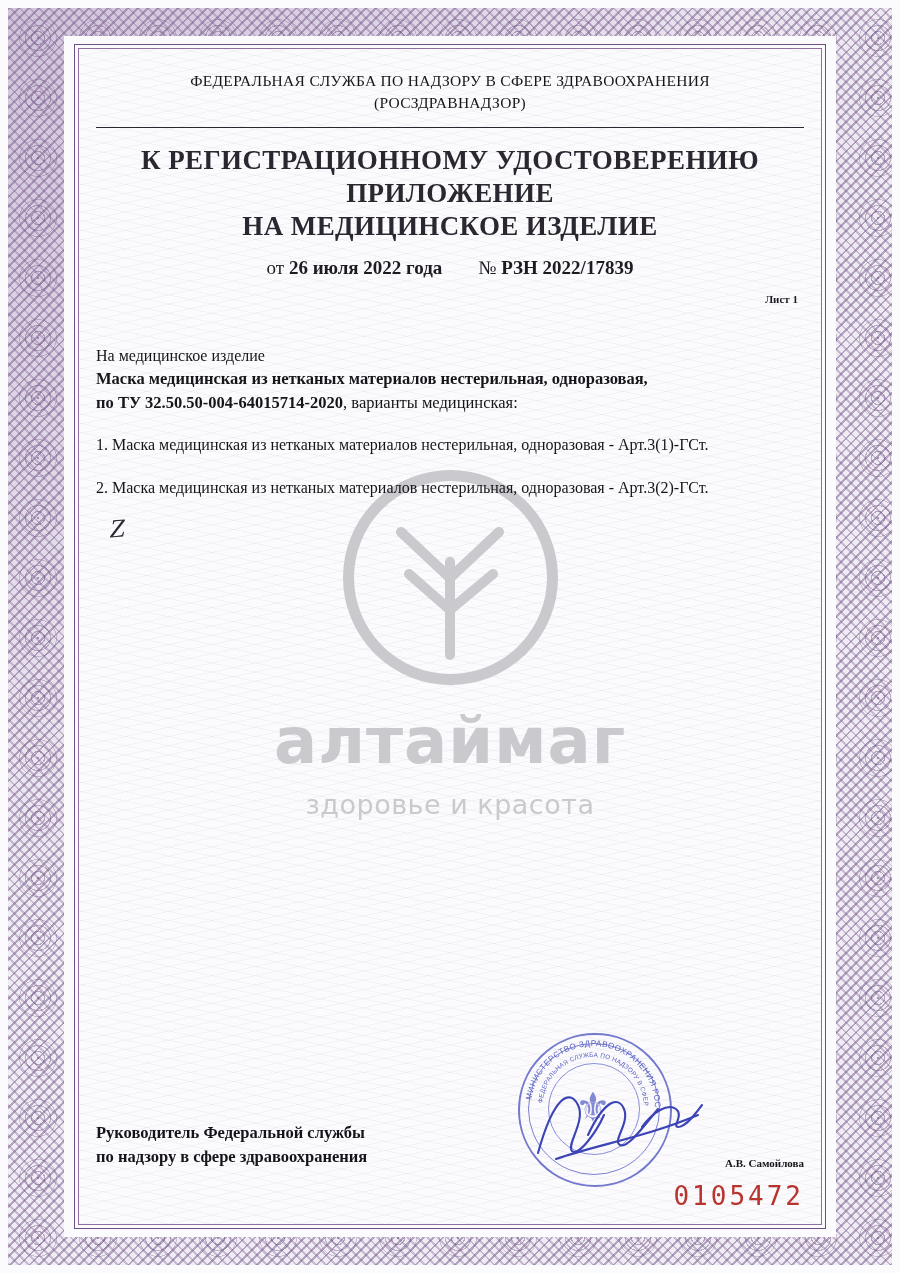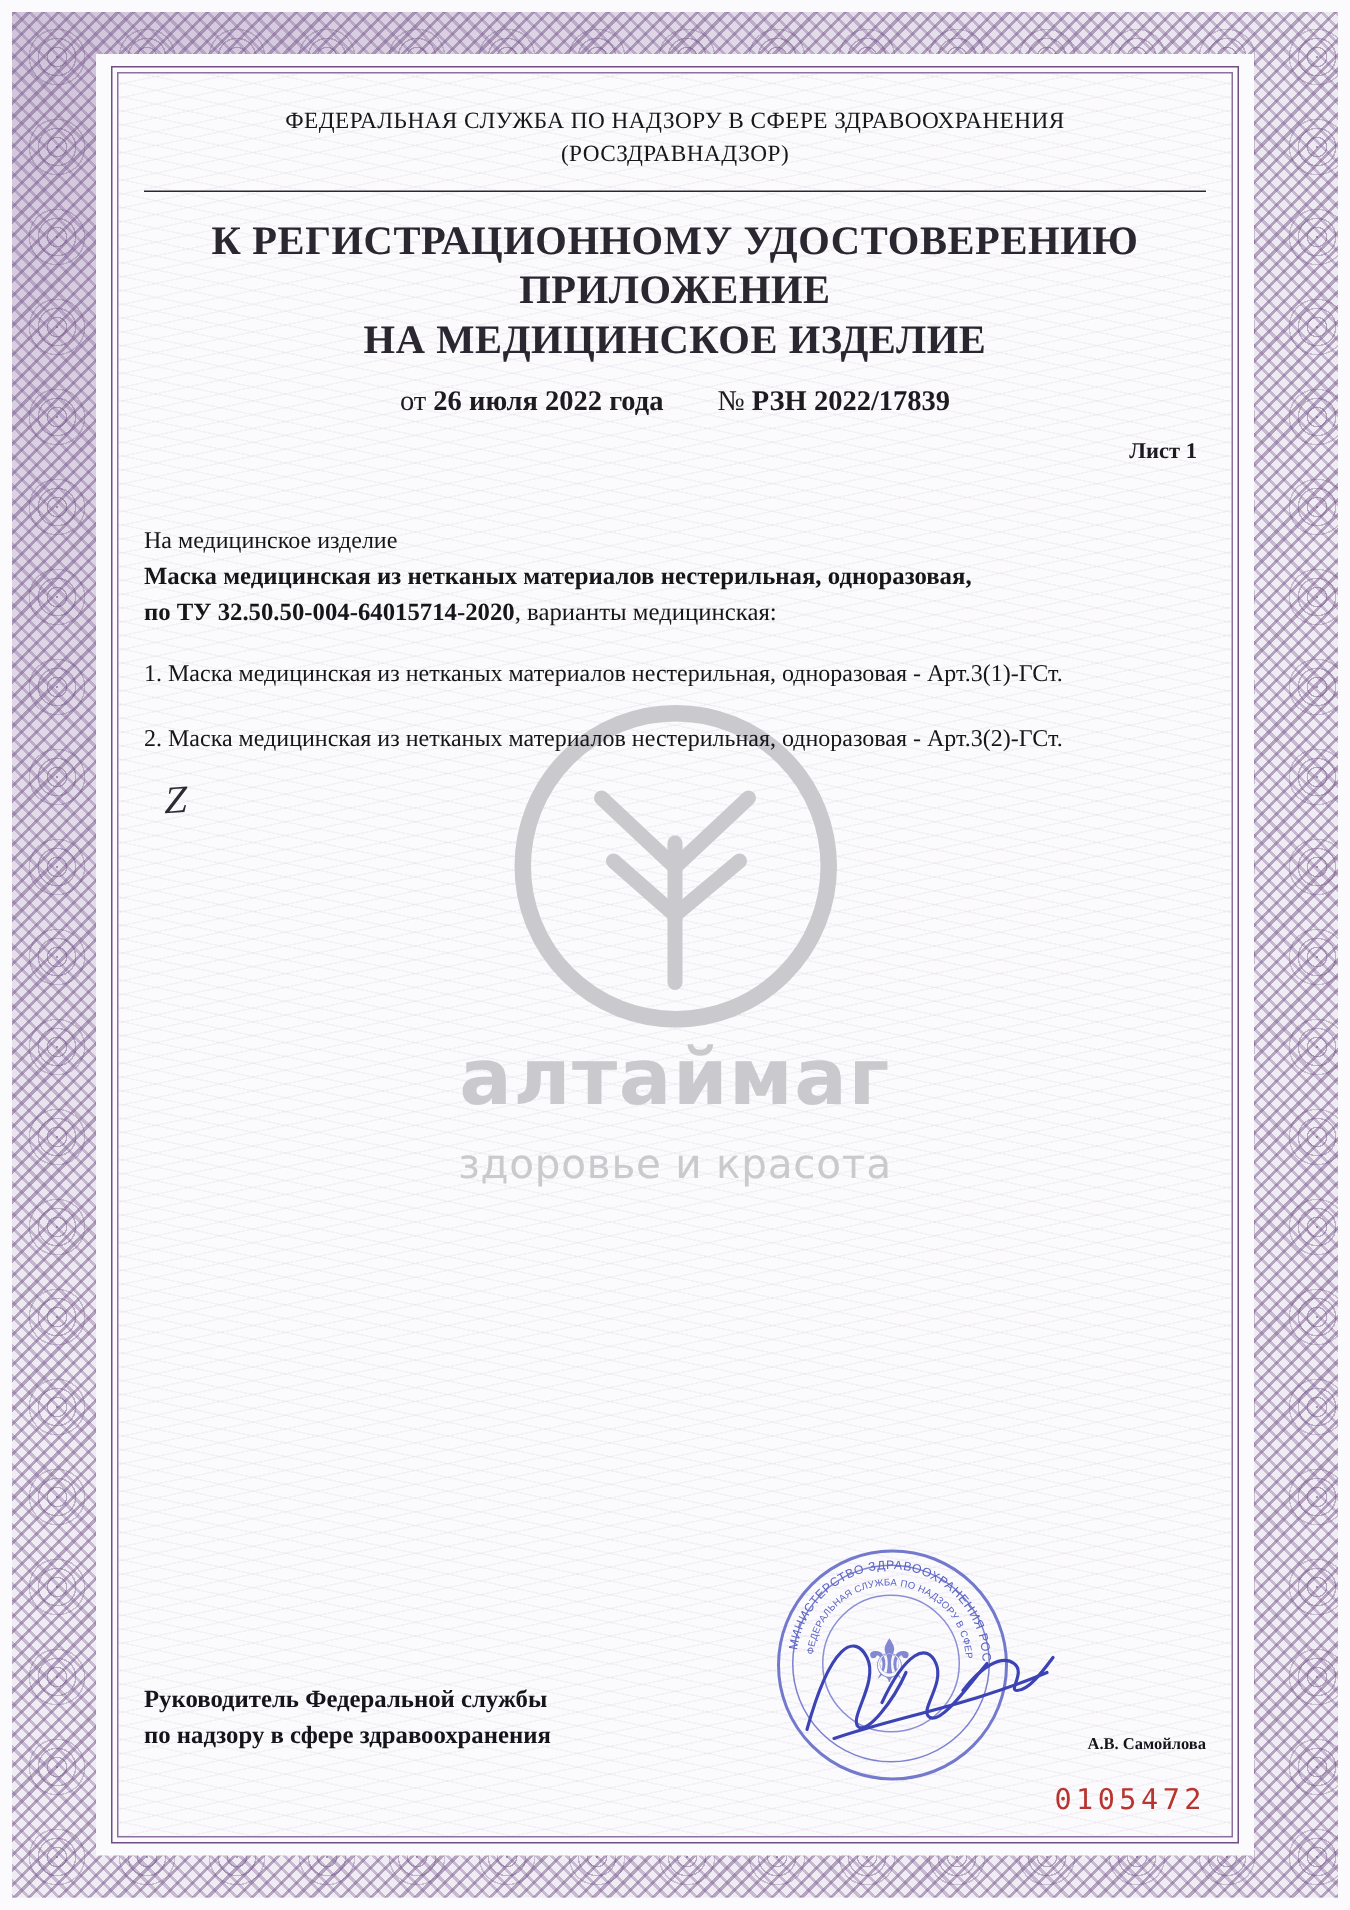--- a/index.html
+++ b/index.html
@@ -133,21 +133,21 @@
     margin-top: 14px;
     font-size: 19px;
     font-weight: bold;
     color: #1d1a22;
   }
   .date-row .lbl { font-weight: normal; }
 
   .sheet {
     text-align: right;
     margin-top: 14px;
-    font-size: 15px;
+    font-size: 11px;
     font-weight: bold;
     color: #1d1a22;
     padding-right: 6px;
   }
 
   .body-block {
     margin-top: 40px;
     font-size: 16px;
     color: #16151a;
     line-height: 1.42;
@@ -187,26 +187,26 @@
   }
   .wm-logo .ring {
     position: absolute;
     inset: 0;
     border: 11px solid #c9c9ce;
     border-radius: 50%;
   }
   .wm-logo svg { position: absolute; inset: 0; }
   .wm-name {
     font-family: "DejaVu Sans", sans-serif;
-    font-size: 52px;
+    font-size: 64px;
     font-weight: bold;
     color: #c9c9ce;
     letter-spacing: 1px;
     line-height: 1;
-    margin-top: 8px;
+    margin-top: 24px;
   }
   .wm-sub {
     font-family: "DejaVu Sans", sans-serif;
     font-size: 27px;
     color: #c9c9ce;
     letter-spacing: 0.5px;
     margin-top: 16px;
   }
 
   
@@ -290,21 +290,21 @@
     width: 190px;
     height: 90px;
     color: #3b43b5;
   }
 
   .serial {
     position: absolute;
     right: 96px;
     bottom: 62px;
     font-family: "DejaVu Sans Mono", monospace;
-    font-size: 19px;
+    font-size: 26px;
     letter-spacing: 3px;
     color: #b8342f;
   }
 </style>
 </head>
 <body>
 
 <div class="page">
 
   <div class="border-outer"></div>

